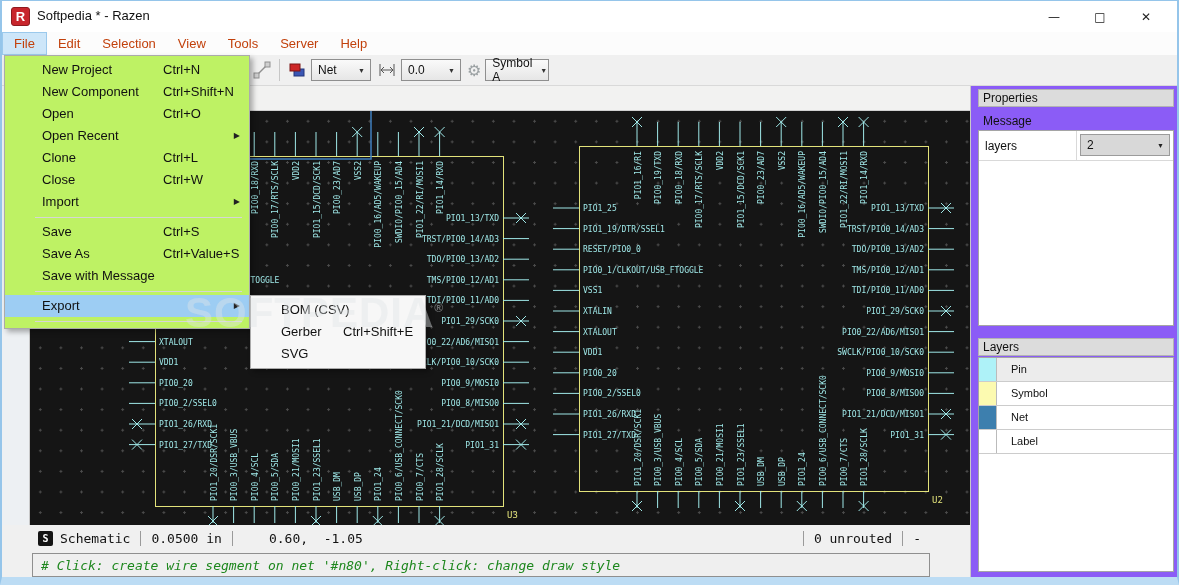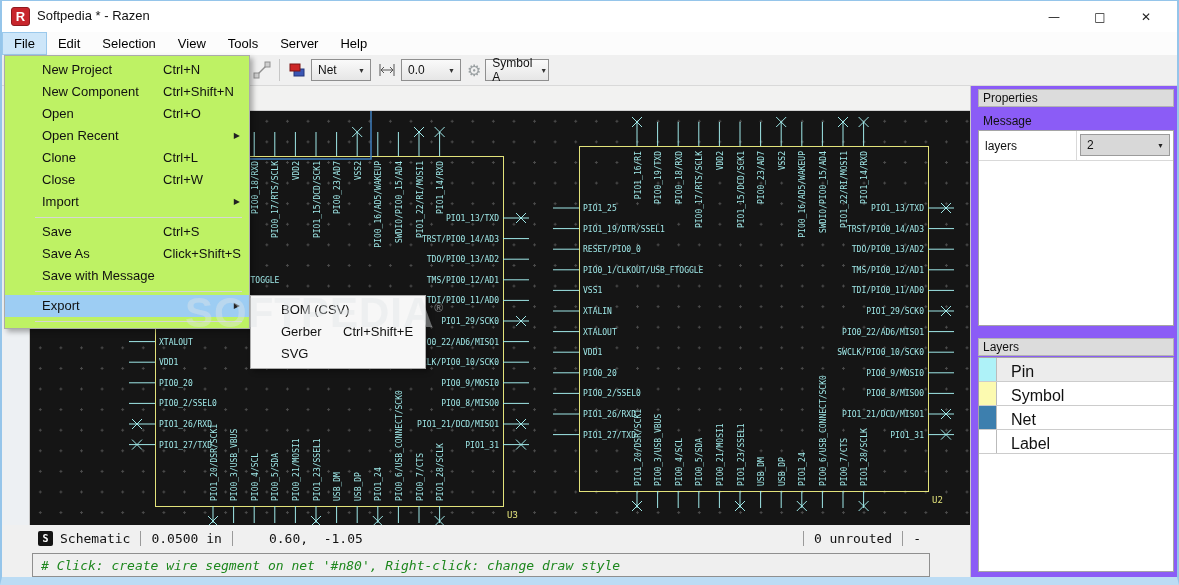--- a/index.html
+++ b/index.html
@@ -19,21 +19,21 @@
     border:1px solid #8e1a1f; border-radius:3px; color:#fff; font-weight:bold; font-size:13px;
     display:flex; align-items:center; justify-content:center; }
   .title-text { position:absolute; left:35px; top:7px; font-size:13px; color:#111; }
   .win-controls { position:absolute; right:8px; top:0; height:31px; display:flex; }
   .win-btn { width:46px; height:31px; display:flex; align-items:center; justify-content:center;
     font-size:12px; color:#222; font-family:"DejaVu Sans", sans-serif; }
 
   
   .menubar { position:absolute; left:0; top:31px; width:100%; height:23px; background:#fcfcfc;
     display:flex; align-items:stretch; font-size:13px; }
-  .menubar-item { padding:0 11px; display:flex; align-items:center; color:#000000; }
+  .menubar-item { padding:0 11px; display:flex; align-items:center; color:#c2410c; }
   .menubar-item.active { background:#cde6f9; border:1px solid #9bc9ec; }
 
   
   .toolbar { position:absolute; left:0; top:54px; width:100%; height:31px; background:#f0f0f0;
     border-bottom:1px solid #d9d9d9; display:flex; align-items:center; padding-left:250px; }
   .tool-icon { width:20px; height:20px; display:flex; align-items:center; justify-content:center; margin-right:4px; }
   .tool-sep { width:1px; height:22px; background:#c6c6c6; margin:0 7px 0 3px; }
   .combo { height:22px; border:1px solid #8f8f8f; background:linear-gradient(#fafafa,#e6e6e6);
     display:flex; align-items:center; font-size:12px; padding-left:6px; margin-right:6px; color:#111; }
   .combo .arrow { margin-left:auto; font-size:7px; color:#333; padding:0 5px 0 8px; }
@@ -60,21 +60,21 @@
   .props-row { display:flex; height:30px; border-bottom:1px solid #d9d9d9; }
   .props-row .name-cell { width:50%; font-size:12px; padding:8px 0 0 6px; color:#111; }
   .props-row .value-cell { width:50%; border-left:1px solid #d9d9d9; padding:3px; }
   .value-dropdown { height:22px; background:#d8d8d8; border:1px solid #9b9b9b; font-size:12px;
     display:flex; align-items:center; padding-left:6px; color:#111; }
   .value-dropdown .arrow { margin-left:auto; font-size:7px; padding-right:5px; color:#222; }
   .layers-list { position:absolute; left:7px; top:271px; width:196px; height:215px; background:#fff; border:1px solid #a5a5a5; }
   .layer-row { display:flex; align-items:stretch; height:24px; border-bottom:1px solid #ccc; background:#fff; }
   .layer-row.selected { background:#ececec; }
   .layer-swatch { width:18px; border-right:1px solid #bbb; }
-  .layer-label { font-size:16px; color:#111; padding:5px 0 0 14px; }
+  .layer-label { font-size:11px; color:#111; padding:5px 0 0 14px; }
 
   
   .statusbar { position:absolute; left:0; top:524px; width:935px; height:27px; background:#f0f0f0;
     display:flex; align-items:center; padding-left:36px; font-family:"DejaVu Sans Mono", monospace; font-size:13px; color:#111; }
   .s-badge { width:15px; height:15px; background:#141414; color:#fff; border-radius:2px; font-size:10px;
     font-weight:bold; display:flex; align-items:center; justify-content:center; margin-right:7px; }
   .sb-sep { width:1px; height:15px; background:#9a9a9a; margin:0 10px; }
   .coords { white-space:pre; margin-left:26px; }
   .sb-right { margin-left:auto; display:flex; align-items:center; padding-right:16px; }
   .messagebar { position:absolute; left:30px; top:552px; width:898px; height:24px;
@@ -477,21 +477,21 @@
   <div class="file-menu" id="file-menu">
       <div class="menu-item"><span>New Project</span><span class="shortcut">Ctrl+N</span></div>
       <div class="menu-item"><span>New Component</span><span class="shortcut">Ctrl+Shift+N</span></div>
       <div class="menu-item"><span>Open</span><span class="shortcut">Ctrl+O</span></div>
       <div class="menu-item"><span>Open Recent</span><span class="sub-arrow">▶</span></div>
       <div class="menu-item"><span>Clone</span><span class="shortcut">Ctrl+L</span></div>
       <div class="menu-item"><span>Close</span><span class="shortcut">Ctrl+W</span></div>
       <div class="menu-item"><span>Import</span><span class="sub-arrow">▶</span></div>
       <div class="menu-sep"></div>
       <div class="menu-item"><span>Save</span><span class="shortcut">Ctrl+S</span></div>
-      <div class="menu-item"><span>Save As</span><span class="shortcut">Click+Shift+S</span></div>
+      <div class="menu-item"><span>Save As</span><span class="shortcut">Ctrl+Value+S</span></div>
       <div class="menu-item"><span>Save with Message</span></div>
       <div class="menu-sep"></div>
       <div class="menu-item highlighted"><span>Export</span><span class="sub-arrow">▶</span></div>
       <div class="menu-sep"></div>
     </div>
   <div class="export-submenu" id="export-submenu">
       <div class="menu-item"><span>BOM (CSV)</span></div>
       <div class="menu-item"><span>Gerber</span><span class="shortcut">Ctrl+Shift+E</span></div>
       <div class="menu-item"><span>SVG</span></div>
     </div>

